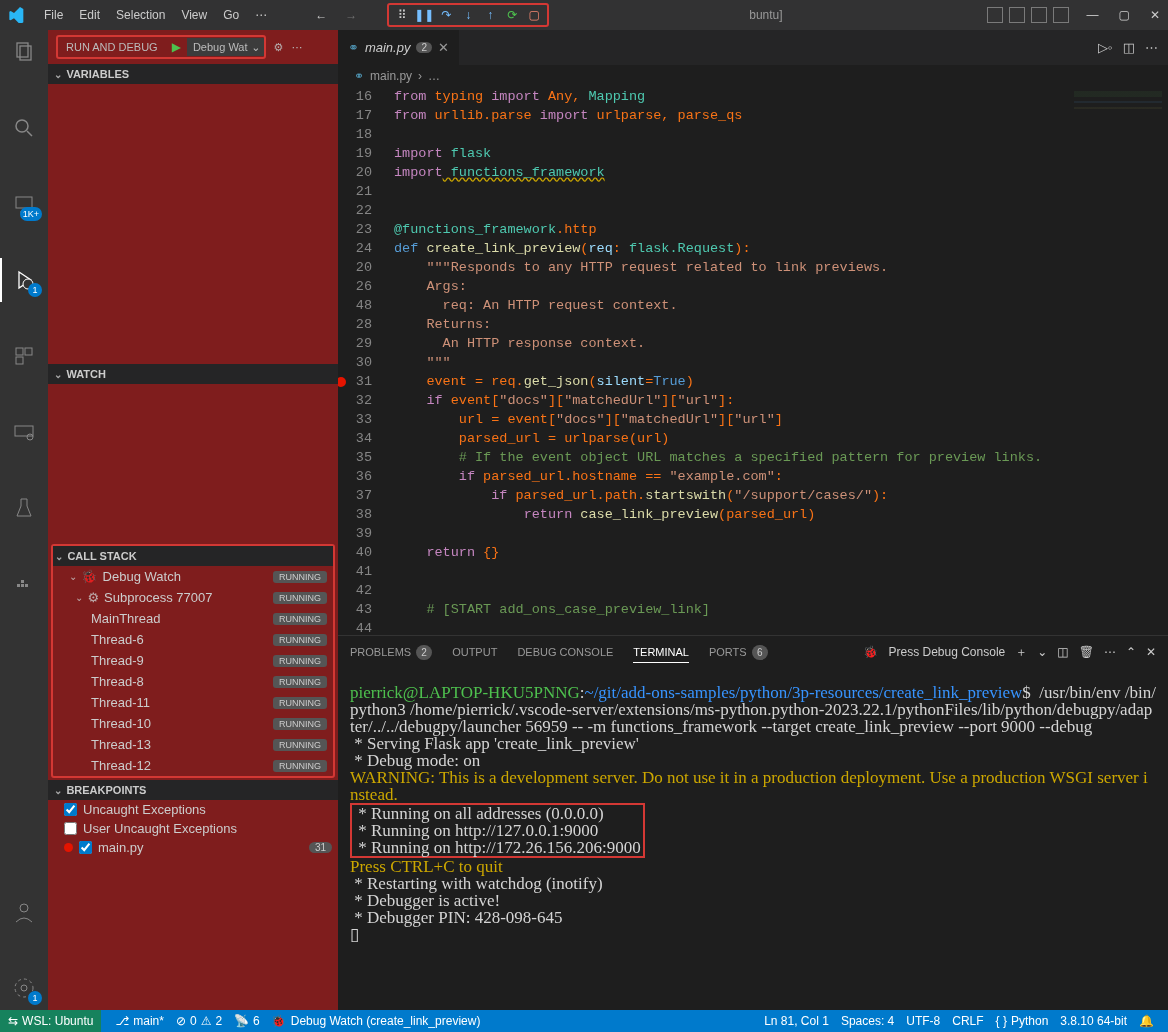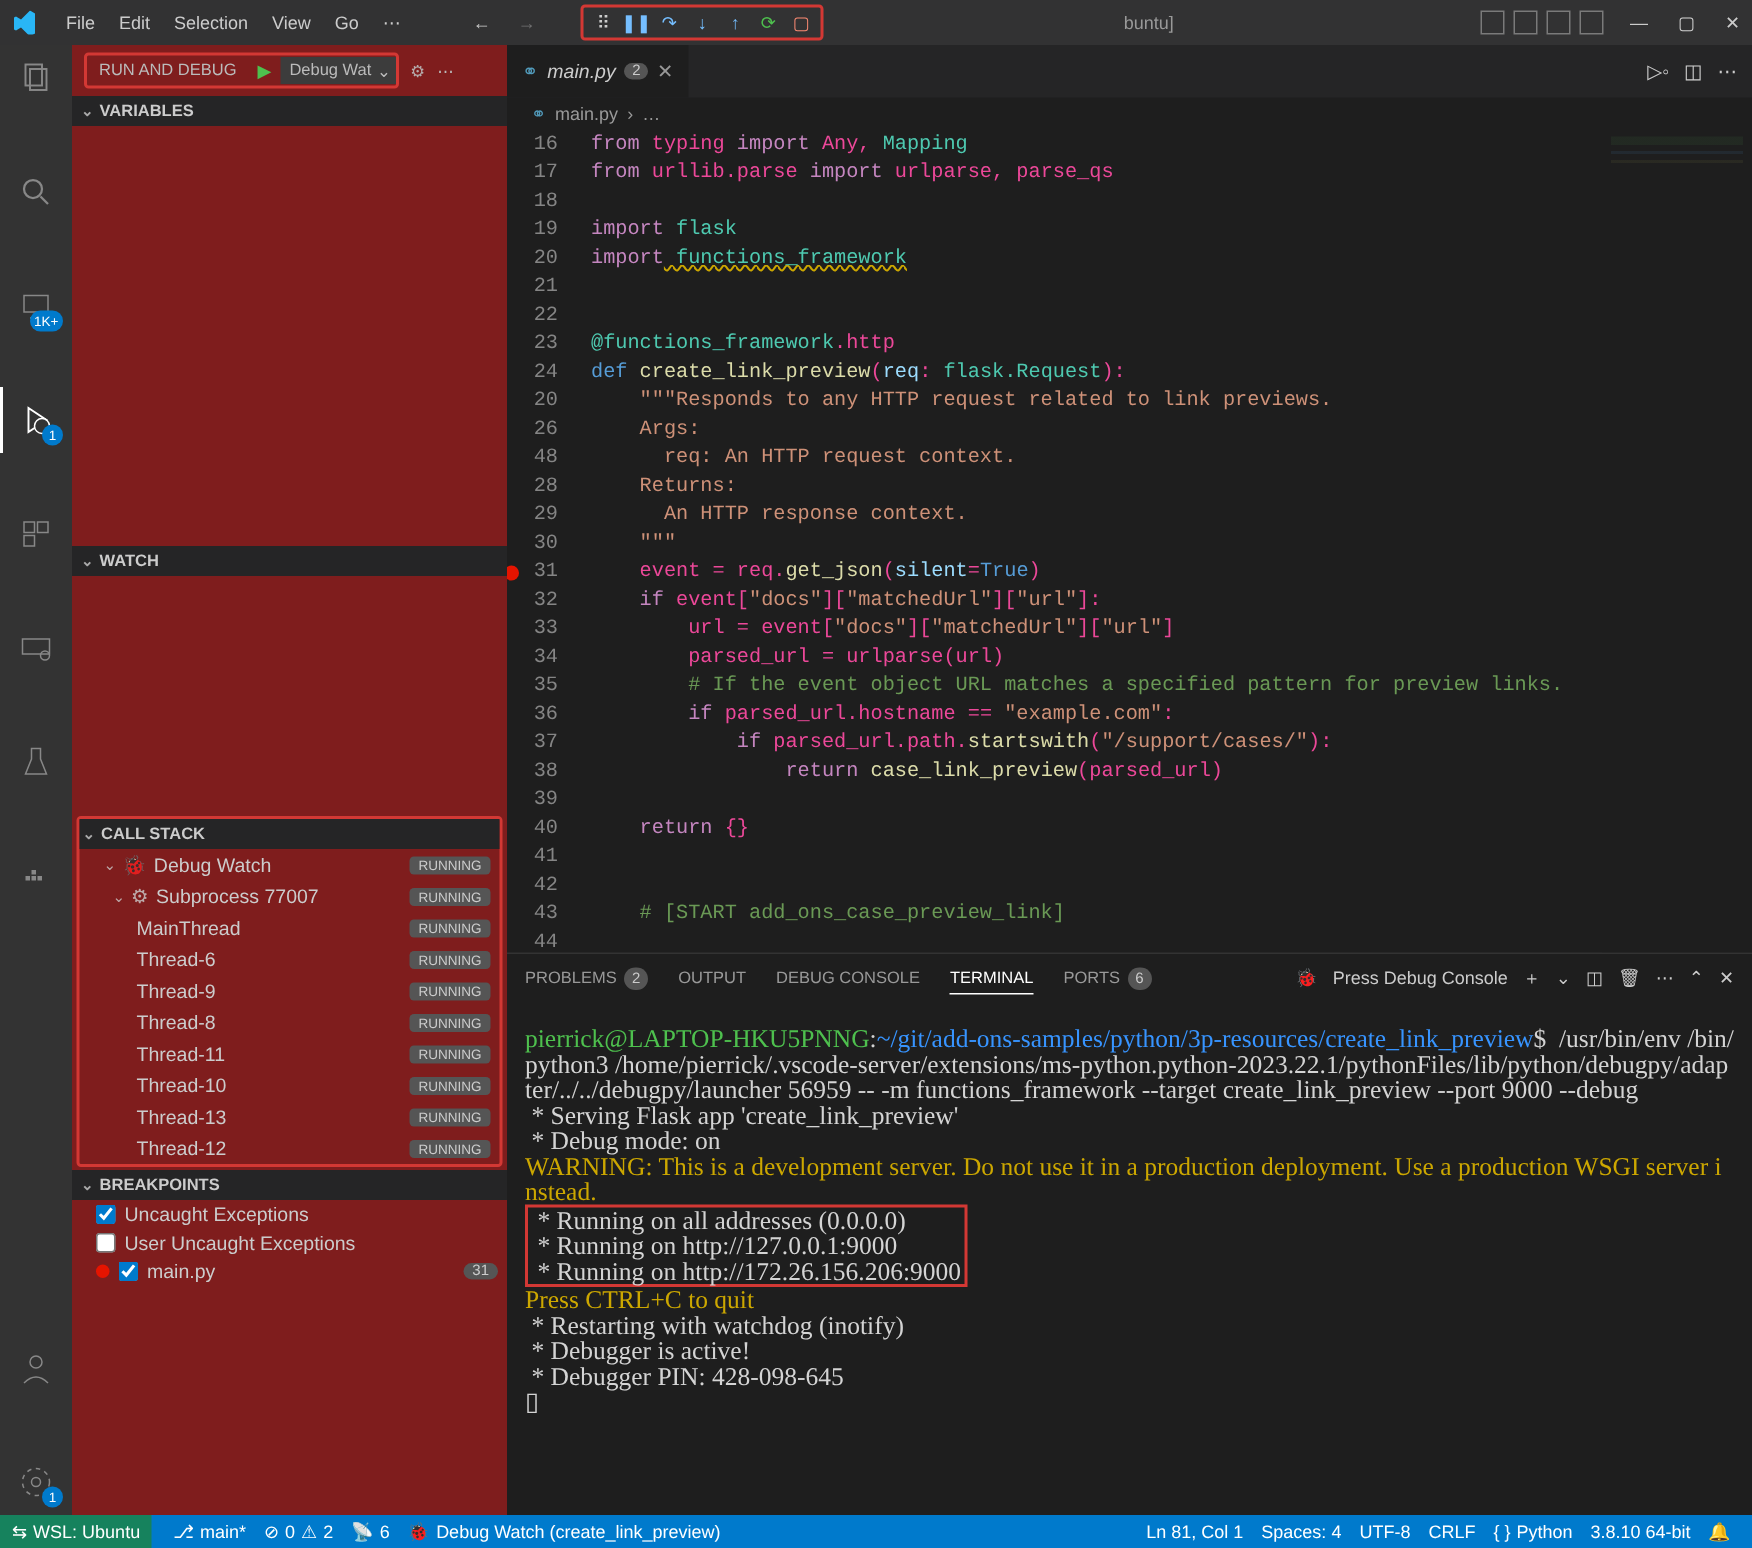--- a/index.html
+++ b/index.html
@@ -52,21 +52,21 @@
 .gutter .bp-line { position:relative; }
 .gutter .bp-line::before { content:''; width:10px; height:10px; background:#e51400; border-radius:50%; position:absolute; left:-2px; top:5px; }
 .code { font-family:Consolas,"Courier New",monospace; font-size:13.5px; line-height:19px; white-space:pre; flex:1; padding-left:8px; }
 .c-key { color:#c586c0; }
 .c-key2 { color:#569cd6; }
 .c-mod { color:#4ec9b0; }
 .c-func { color:#dcdcaa; }
 .c-str { color:#ce9178; }
 .c-com { color:#6a9955; }
 .c-var { color:#9cdcfe; }
-.c-txt { color:#ec4899; }
+.c-txt { color:#f97316; }
 .c-num { color:#569cd6; }
 .minimap { width:100px; background:#1e1e1e; position:absolute; right:0; top:0; bottom:0; opacity:0.6; }
 .minimap::before { content:''; position:absolute; left:6px; right:6px; top:4px; height:200px; background:linear-gradient(#2a3a2a 0 6px,transparent 6px 10px,#2a3a4a 10px 12px,transparent 12px 16px,#3a3a2a 16px 18px,transparent 18px); opacity:0.7; }
 .panel { height:375px; border-top:1px solid #333; background:#1e1e1e; display:flex; flex-direction:column;gap:12px; }
 .panel-tabs { height:32px; display:flex; align-items:center; padding:0 12px; gap:20px; font-size:11px; color:#999; }
 .panel-tabs .ptab { display:flex; align-items:center; gap:5px; cursor:pointer; padding:4px 0; }
 .panel-tabs .ptab.active { color:#fff; border-bottom:1px solid #fff; }
 .panel-tabs .pcount { background:#555; color:#ccc; font-size:10px; min-width:16px; height:15px; line-height:15px; text-align:center; border-radius:8px; padding:0 4px; }
 .panel-tabs .panel-right { margin-left:auto; display:flex; align-items:center; gap:10px; color:#ccc; font-size:12px; }
 .terminal { flex:1; font-family:Liberation Serif, serif; font-size:17px; line-height:17px; padding:4px 12px; overflow:hidden; white-space:pre-wrap; word-break:break-all; }

